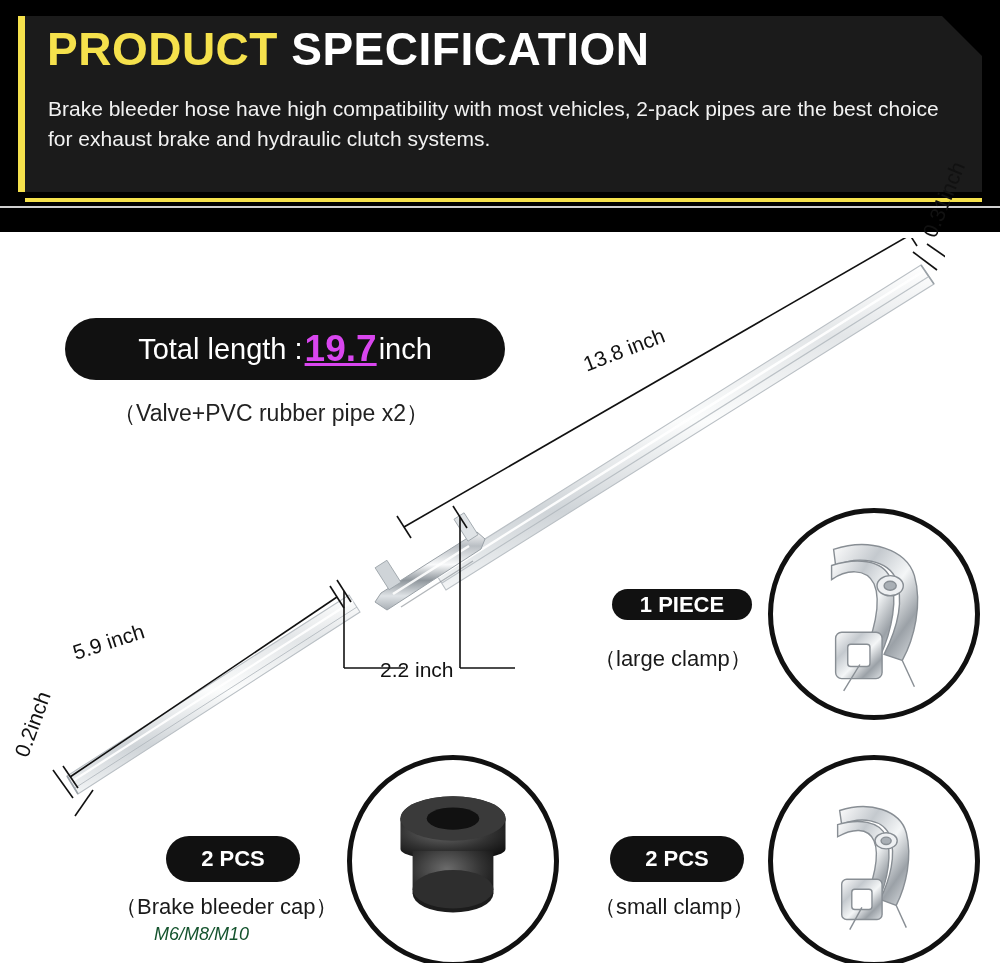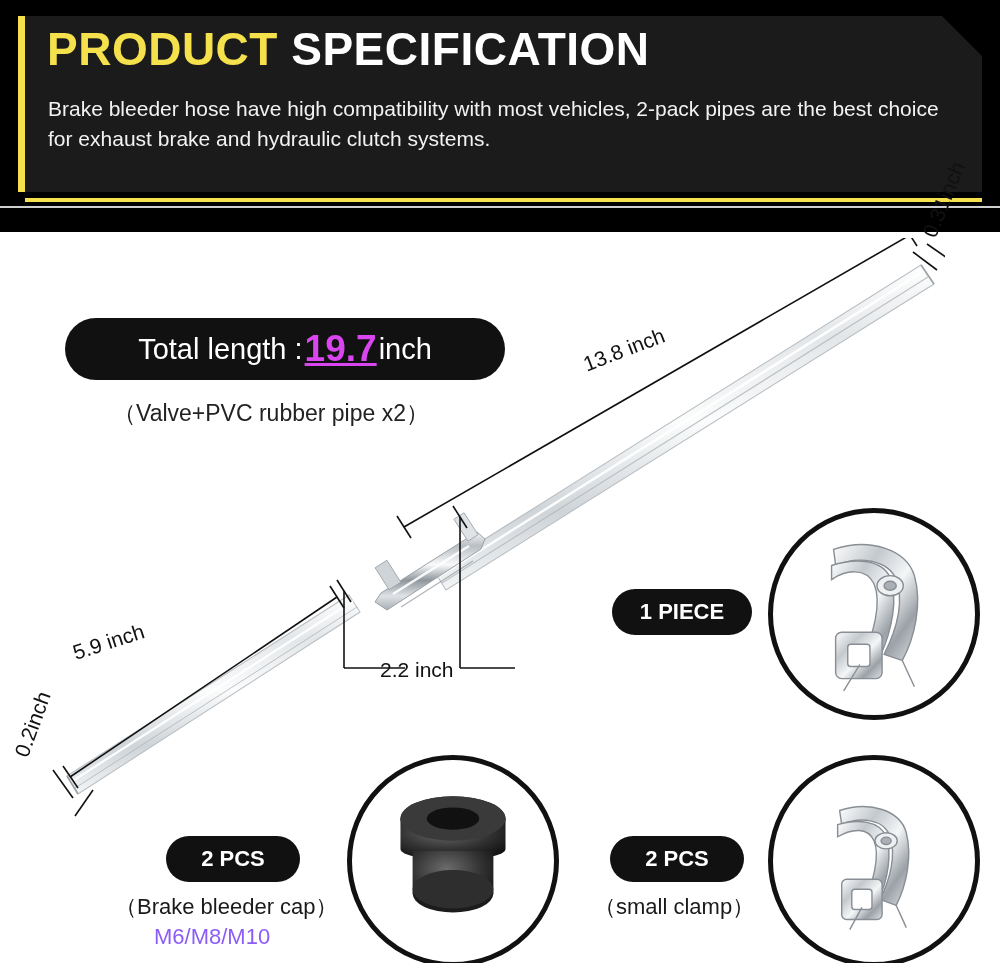--- a/index.html
+++ b/index.html
@@ -135,21 +135,21 @@
     font-size: 23px;
     color: #222222;
     white-space: nowrap;
     margin-left: 8px;
   }
 
   .pill-large-clamp {
     left: 612px;
     top: 357px;
     width: 140px;
-    height: 46px;
+    height: 31px;
     font-size: 22px;
     font-weight: bold;
   }
   .cap-large-clamp {
     position: absolute;
     left: 594px;
     top: 412px;
     font-size: 22px;
     color: #1a1a1a;
     white-space: nowrap;
@@ -168,23 +168,24 @@
     left: 115px;
     top: 660px;
     font-size: 22px;
     color: #1a1a1a;
     white-space: nowrap;
   }
   .cap-bleeder-sizes {
     position: absolute;
     left: 154px;
     top: 692px;
-    font-size: 22px;
-    color: #8b5cf6;
-    white-space: nowrap;
+    font-size: 18px;
+    color: #14532d;
+    white-space: nowrap;
+    font-style: italic;
   }
 
   .pill-small-clamp {
     left: 610px;
     top: 604px;
     width: 134px;
     height: 46px;
     font-size: 22px;
     font-weight: bold;
   }
@@ -378,20 +379,21 @@
           <ellipse cx="116" cy="72" rx="13" ry="10" fill="#eef0f2"></ellipse>
           <ellipse cx="116" cy="72" rx="6" ry="4.5" fill="#a9afb5"></ellipse>
           <rect x="62" y="118" width="46" height="46" rx="6" fill="url(#clampG)"></rect>
           <rect x="74" y="130" width="22" height="22" rx="3" fill="#ffffff"></rect>
           <path d="M128,146 L140,172" fill="none"></path>
           <path d="M86,150 L70,176" fill="none"></path>
         </g>
       </svg>
     </div>
     <div class="pill pill-large-clamp">1 PIECE</div>
+    <div class="cap-large-clamp">（large clamp）</div>
 
     <div class="circle circle-cap">
       <svg viewBox="0 0 200 200" width="202" height="202">
         <defs>
           <radialGradient id="capG" cx="42%" cy="32%" r="78%">
             <stop offset="0%" stop-color="#6c6c6c"></stop>
             <stop offset="55%" stop-color="#333333"></stop>
             <stop offset="100%" stop-color="#0d0d0d"></stop>
           </radialGradient>
         </defs>

